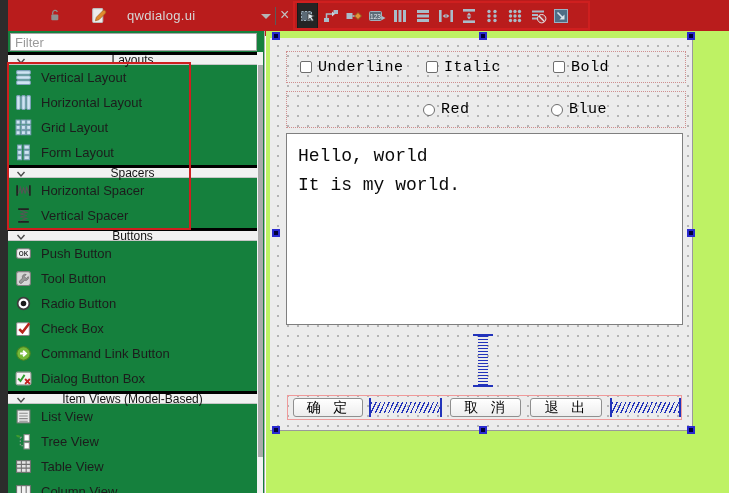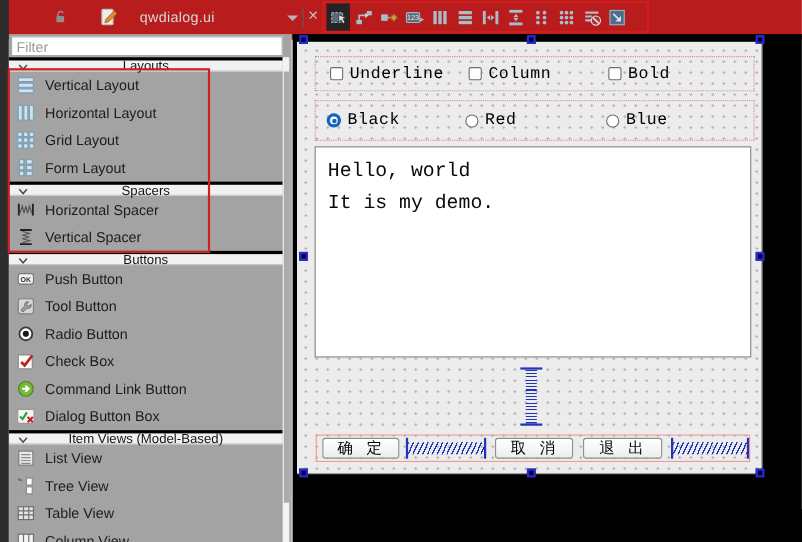--- a/index.html
+++ b/index.html
@@ -19,35 +19,35 @@
   .toolbar { position:absolute; left:298px; top:2px; height:27px; display:flex; gap:4px; align-items:center; }
   .tbtn { width:19px; height:25px; display:flex; align-items:center; justify-content:center; }
   .tbtn.pressed { background:#242424; outline:1px solid #1a1a1a; }
   .ticon svg { width:18px; height:18px; display:block; }
 
   .anno { position:absolute; border:2px solid #cf1f1f; z-index:60; pointer-events:none; }
   .anno-toolbar { left:293px; top:1px; width:297px; height:29px; }
   .anno-sidebar { left:7px; top:62px; width:184px; height:168px; }
 
   
-  .sidebar { position:absolute; left:8px; top:31px; width:257px; height:462px; background:#a3a3a3; border-right:1px solid #adadad; }
+  .sidebar { position:absolute; left:8px; top:31px; width:257px; height:462px; background:#15803d; border-right:1px solid #adadad; }
   .filter { position:absolute; left:2px; top:2px; width:247px; height:18px; border:1px solid #a6a6a6; background:#fff; font-size:13px; color:#555; padding:0 4px; font-family:"Liberation Sans",sans-serif; }
   .filter::placeholder { color:#9a9a9a; }
   .wb-list { position:absolute; left:0; top:21px; width:249px; }
   .wb-header { height:13px; background:#f1f1f1; border-top:3px solid #000000; border-bottom:1px solid #c6c6c6; display:flex; align-items:center; justify-content:center; position:relative; font-size:12px; color:#141414; }
   .wb-header .chev { position:absolute; left:8px; top:1px; }
   .chev svg { width:10px; height:10px; display:block; }
   .wb-item { height:25px; display:flex; align-items:center; padding-left:7px; font-size:13px; color:#1c1c1c; }
   .wicon { width:18px; height:17px; margin-right:8px; flex:0 0 18px; }
   .wicon svg { width:17px; height:17px; display:block; }
   .sb-track { position:absolute; right:1px; top:21px; width:6px; height:441px; background:#f2f2f2; }
   .sb-thumb { position:absolute; right:1px; top:34px; width:5px; height:392px; background:#ababab; }
 
   
-  .canvas { position:absolute; left:266px; top:31px; width:463px; height:462px; background:#000000; }
+  .canvas { position:absolute; left:266px; top:31px; width:463px; height:462px; background:#bef264; }
   .dform { position:absolute; left:4px; top:7px; width:423px; height:393px; background:#ececec;
            background-image:radial-gradient(circle, #b4b4b4 1px, transparent 1.3px);
            background-size:10px 10px; background-position:3px 3px;
            border-right:1px solid #9a9a9a; border-bottom:1px solid #9a9a9a; }
 
   .lay-row { position:absolute; border:1px dotted #cf8f8f; }
   .lay-checks { left:16px; top:13px; width:400px; height:32px; }
   .lay-radios { left:16px; top:53px; width:400px; height:37px; }
 
   .grp { position:absolute; top:0; height:100%; display:flex; align-items:center; }
@@ -434,50 +434,42 @@
 <div class="canvas">
   <div class="dform">
 
     <div class="lay-row lay-checks">
       <div class="grp" style="left:13px">
         <span class="cb-box"></span>
         <span class="wlbl">Underline</span>
       </div>
       <div class="grp" style="left:139px">
         <span class="cb-box"></span>
-        <span class="wlbl">Column</span>
+        <span class="wlbl">Italic</span>
       </div>
       <div class="grp" style="left:266px">
         <span class="cb-box"></span>
         <span class="wlbl">Bold</span>
       </div>
     </div>
 
     <div class="lay-row lay-radios">
-      <div class="grp" style="left:10px">
-        <span class="rd-on">
-            <span class="ring">
-              <span class="dot"></span>
-            </span>
-          </span>
-        <span class="wlbl">Black</span>
-      </div>
       <div class="grp" style="left:136px">
         <span class="rd-off"></span>
         <span class="wlbl">Red</span>
       </div>
       <div class="grp" style="left:264px">
         <span class="rd-off"></span>
         <span class="wlbl">Blue</span>
       </div>
     </div>
 
     <div class="textedit">
       <div class="tline">Hello, world</div>
-      <div class="tline">It is my demo.</div>
+      <div class="tline">It is my world.</div>
     </div>
 
     <div class="vspacer">
       <div class="bar"></div>
       <div class="coil"></div>
       <div class="bar b"></div>
     </div>
 
     <div class="btnrow">
       <div class="dbtn" style="left:5px;width:70px">确 定</div>

